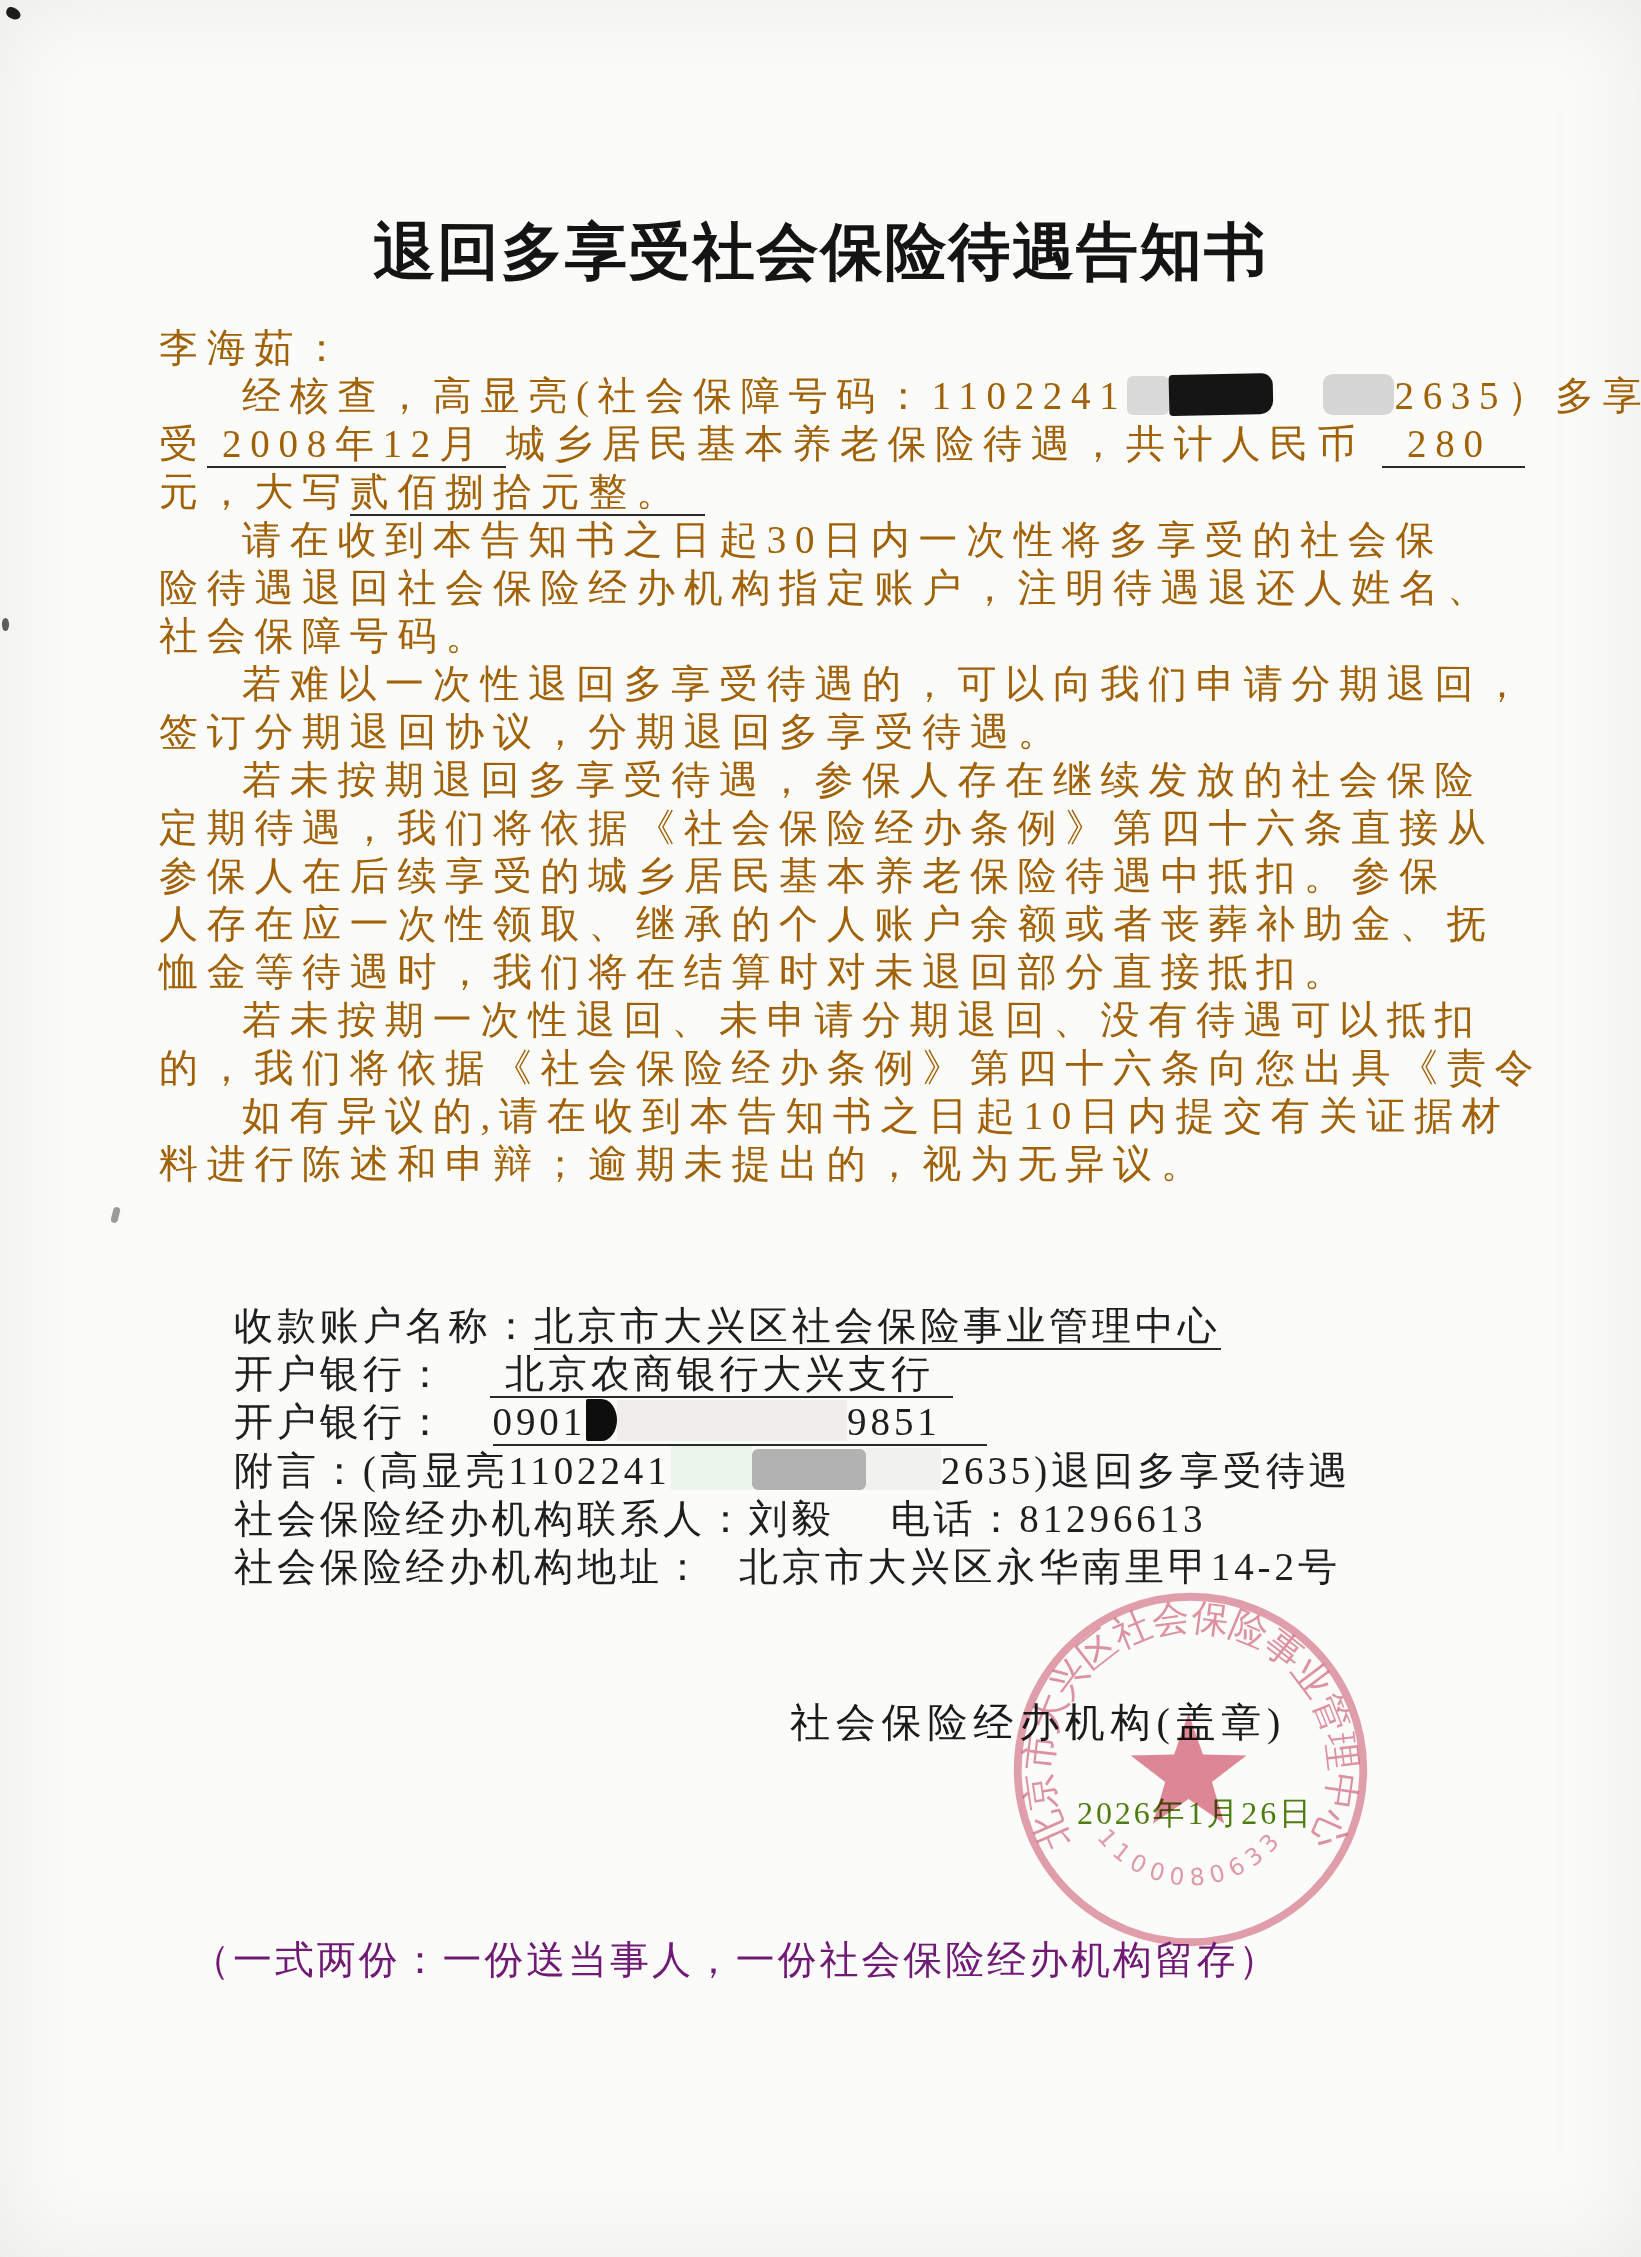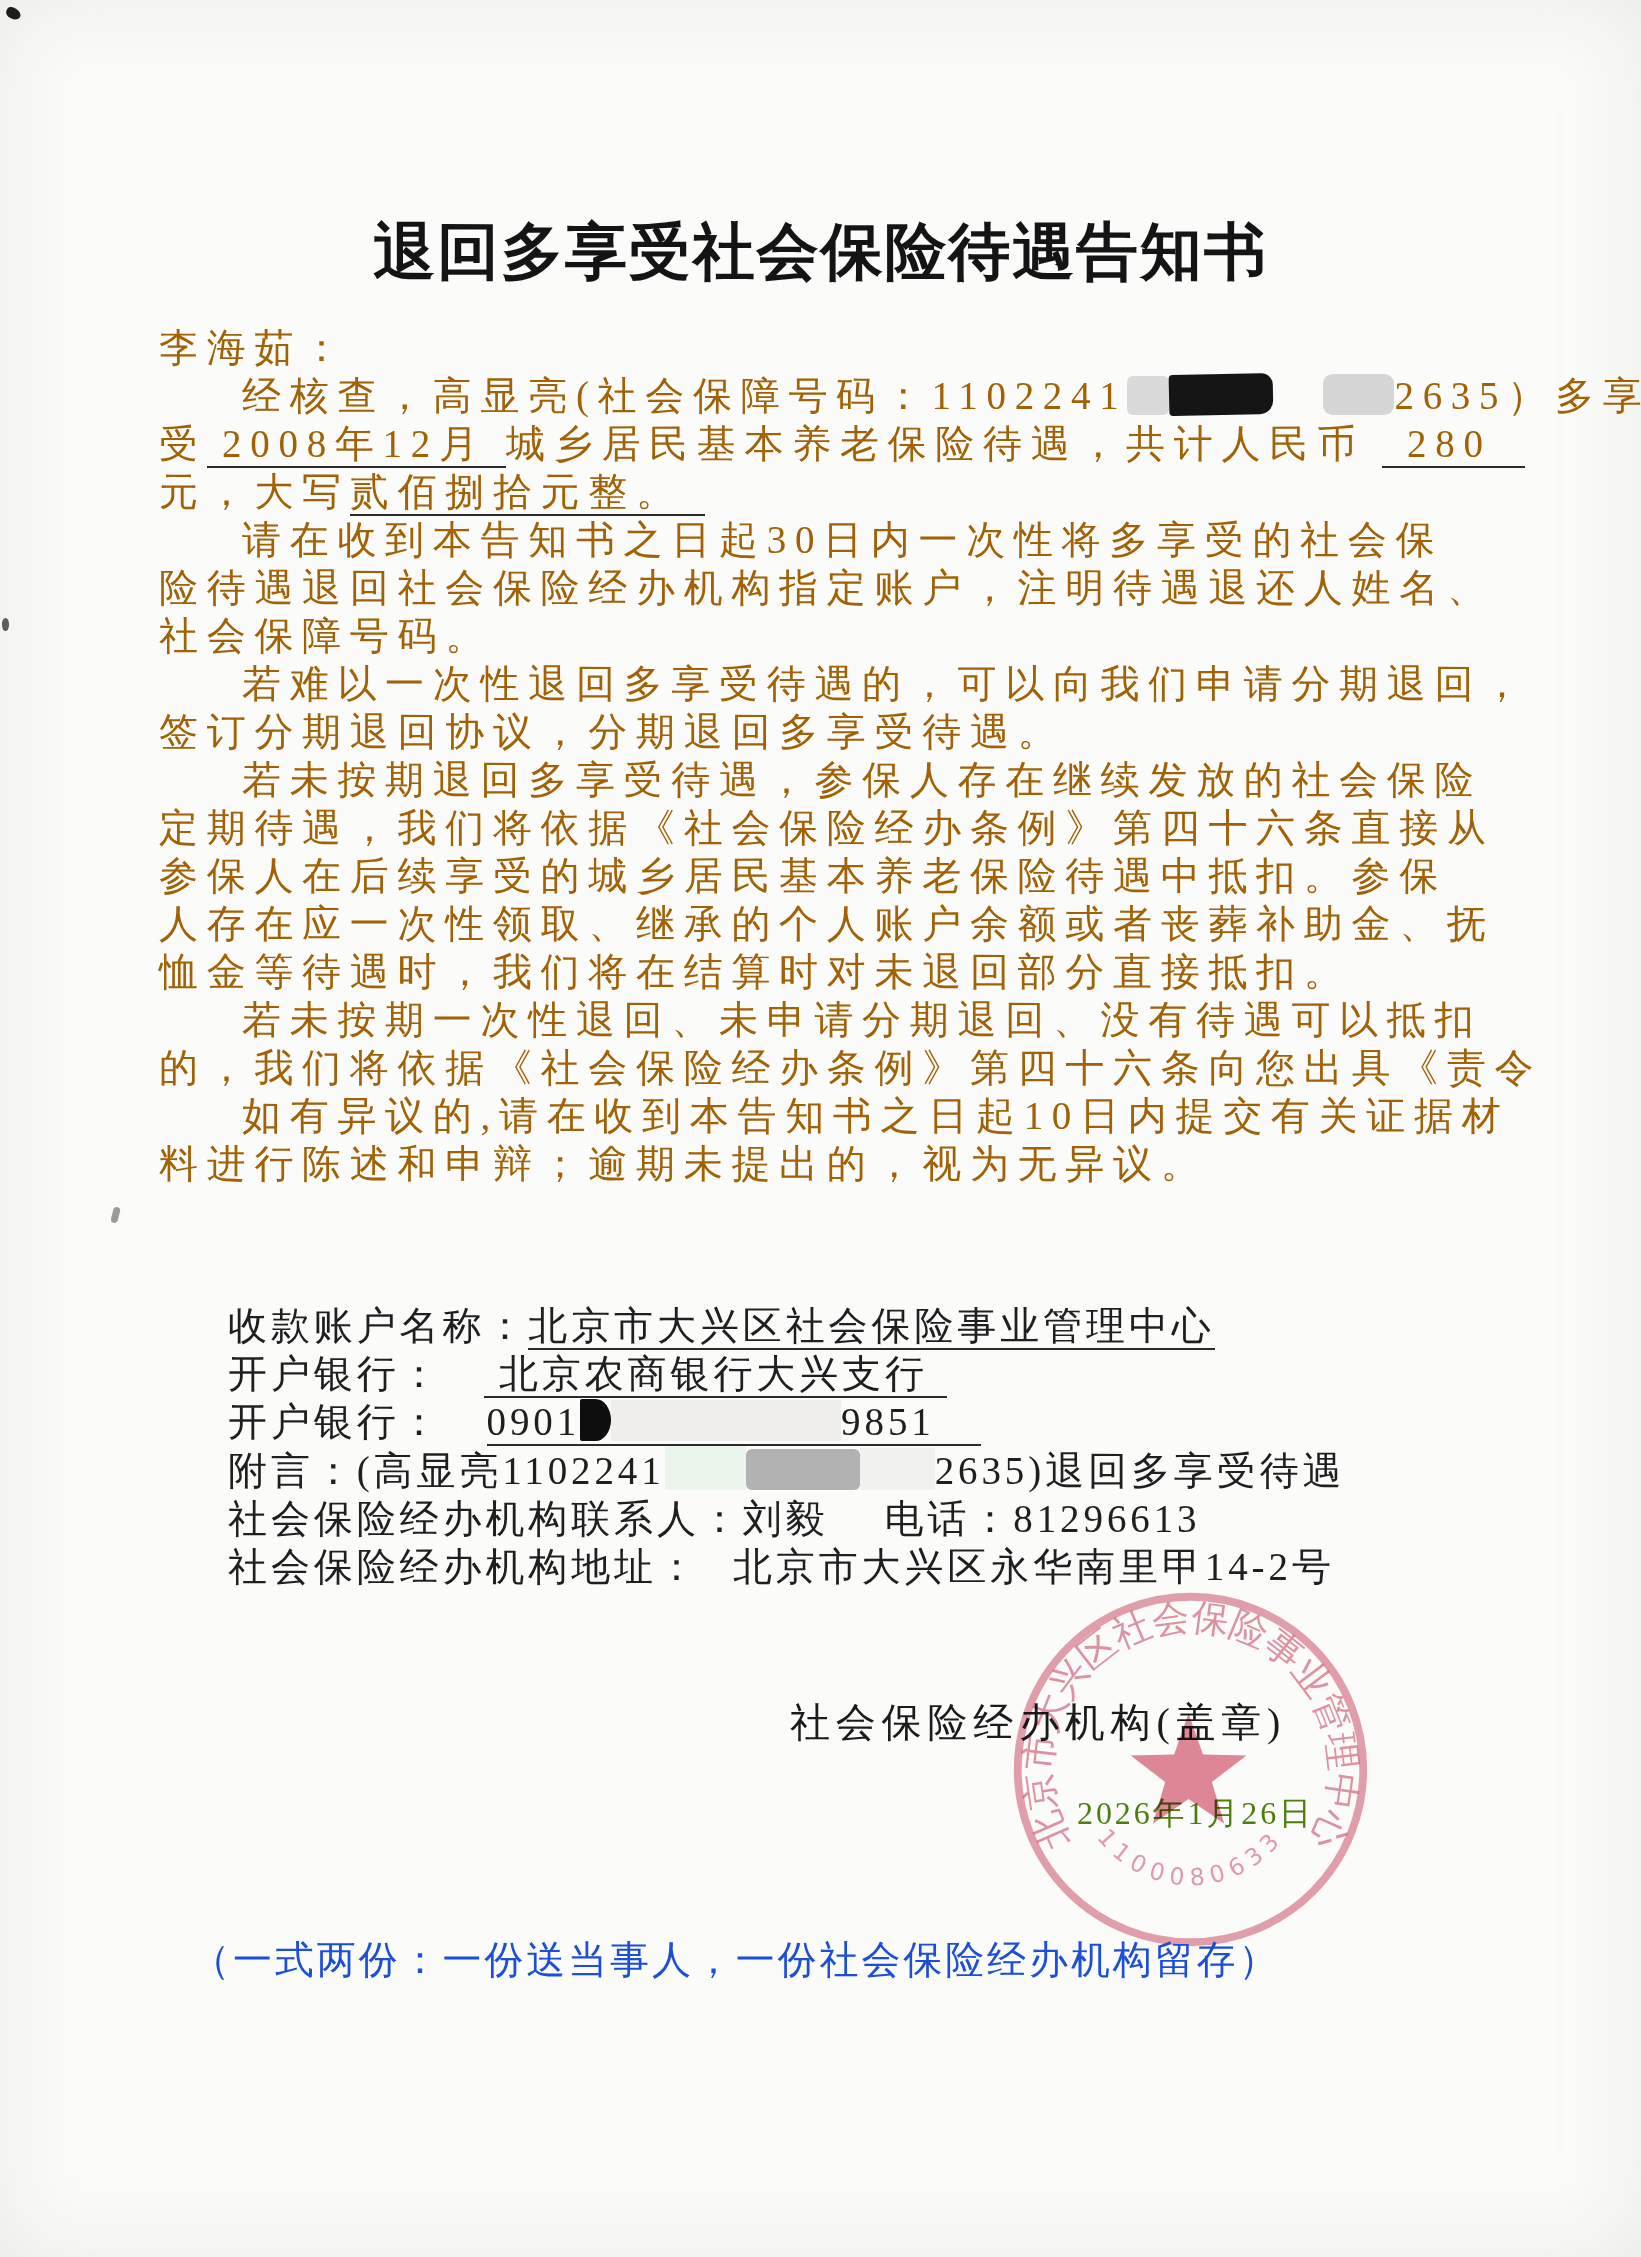--- a/index.html
+++ b/index.html
@@ -12,38 +12,38 @@
     color:#232323;
   }
   .title{
     position:absolute;top:210px;left:0;width:100%;
     text-align:center;font-family:"DejaVu Sans","Liberation Sans",sans-serif;
     font-weight:700;font-size:62px;letter-spacing:1.9px;color:#141414;
   }
   .body-block{position:absolute;top:324px;left:159px;width:1342px;}
   .bl{font-size:39px;line-height:48px;letter-spacing:8.7px;white-space:nowrap;color:#a16207;}
   .bl.indent{padding-left:83px;}
-  .pay-block{position:absolute;top:1302px;left:228px;width:1284px;}
+  .pay-block{position:absolute;top:1302px;left:234px;width:1284px;}
   .pl{font-size:39px;line-height:48px;letter-spacing:3.9px;white-space:nowrap;color:#1f1f1f;}
   .u{border-bottom:2.9px solid #2a2a2a;padding-bottom:1px;}
   .u.pad{padding-left:15.4px;padding-right:19.3px;}
   .u.pad-wide{padding-left:25px;padding-right:33px;}
   .spacer{display:inline-block;}
   .rbox{display:inline-block;vertical-align:-5.8px;}
   .r-black{width:104px;height:41px;background:#151515;border-radius:3.9px 11.6px 13.5px 3.9px;transform:rotate(-1.2deg);}
   .r-gray{width:42px;height:39px;background:#dadada;border-radius:5.8px;}
   .r-gray2{width:71px;height:41px;background:#d6d6d6;border-radius:9.7px;}
   .r-blob{width:31px;height:42px;background:#0e0e0e;border-radius:1.9px 50% 50% 1.9px;}
   .r-light{width:230px;height:41px;background:#efeeec;}
   .r-green{width:81px;height:44px;background:#eaf5ec;}
   .r-mgray{width:114px;height:41px;background:#b2b2b2;border-radius:5.8px;}
   .r-pale{width:75px;height:42px;background:#f1f1ef;}
   .sig-line{position:absolute;top:1695px;left:790px;font-size:40px;letter-spacing:5.8px;color:#1b1b1b;white-space:nowrap;}
   .date-line{position:absolute;top:1792px;left:1077px;font-size:32px;letter-spacing:2.9px;color:#4d7c0f;white-space:nowrap;}
-  .footer-note{position:absolute;top:1933px;left:191px;font-size:39px;letter-spacing:2.9px;color:#1d4ed8;white-space:nowrap;}
+  .footer-note{position:absolute;top:1933px;left:191px;font-size:39px;letter-spacing:2.9px;color:#701a75;white-space:nowrap;}
   .stamp{position:absolute;left:1004px;top:1583px;width:373px;height:373px;mix-blend-mode:multiply;filter:blur(0.5px);opacity:.9;}
   .speck{position:absolute;background:#1c1c1c;}
   .speck.s1{left:5.8px;top:7.7px;width:15.4px;height:10.6px;border-radius:40% 60% 50% 50%;transform:rotate(24deg);}
   .speck.s2{left:1.9px;top:618px;width:6.8px;height:12.6px;border-radius:50%;opacity:.7;}
   .speck.s3{left:112px;top:1207px;width:6.8px;height:16.4px;background:#9a9a9a;border-radius:3.9px;transform:rotate(14deg);}
 </style>
 </head>
 <body>
 
 <div class="page">

